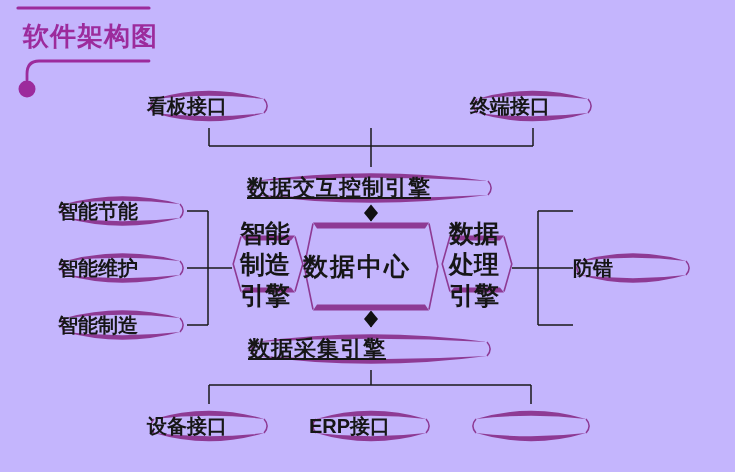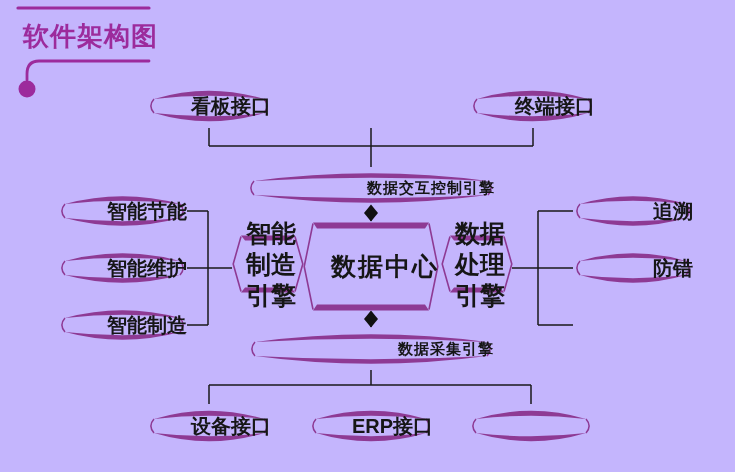--- a/index.html
+++ b/index.html
@@ -1,23 +1,23 @@
 <!DOCTYPE html>
 <html><head>
 <meta charset="utf-8">
 <style>
   html,body{margin:0;padding:0;background:#fff;}
   body{font-family:"Liberation Sans",sans-serif;}
   #canvas{position:relative;width:735px;height:472px;background:#c4b5fd;overflow:hidden;}
   #connectors{position:absolute;left:0;top:0;z-index:0;}
-  .node{position:absolute;z-index:1;display:flex;align-items:center;justify-content:flex-end;}
+  .node{position:absolute;z-index:1;display:flex;align-items:center;justify-content:flex-start;}
   .node .shape{position:absolute;left:0;top:0;pointer-events:none;}
   .node .label{position:relative;z-index:2;color:#161616;font-weight:600;font-size:20px;
                text-align:center;line-height:1.15;word-break:break-all;}
-  .node.wide .label{font-size:15px;letter-spacing:1px;}
+  .node.wide .label{font-size:22px;letter-spacing:1px;text-decoration:underline;}
   .node.hexC .label{font-size:25px;letter-spacing:2px;}
   .node.hexS .label{font-size:25px;width:66px;line-height:31px;}
   #title-text{position:absolute;left:23px;top:19px;z-index:2;color:#9C2B9C;
               font-size:26px;font-weight:700;letter-spacing:1px;}
 </style>
 </head>
 <body>
 
 <div id="canvas">
 
@@ -127,29 +127,20 @@
   <div class="node hex hexS" style="left:441px;top:233px;width:72px;height:62px">
       <svg class="shape" width="72" height="62" viewBox="0 0 72 62">
         <path d="M 9 2.5 L 63 2.5 L 59 7.5 L 13 7.5 Z" fill="#8E3A94"></path>
         <path d="M 9 59.5 L 63 59.5 L 59 54.5 L 13 54.5 Z" fill="#8E3A94"></path>
         <path d="M 9 3.5 L 1.2 31 L 9 58.5" stroke="#8E3A94" stroke-width="1.6" fill="none"></path>
         <path d="M 63 3.5 L 70.8 31 L 63 58.5" stroke="#8E3A94" stroke-width="1.6" fill="none"></path>
       </svg>
     <span class="label">数据处理引擎</span>
   </div>
 
-  <div class="node cap" style="left:573px;top:190px;width:120px;height:42px">
-      <svg class="shape" width="120" height="42" viewBox="0 0 120 42">
-        <path d="M 7 14 Q 60 -1.5 113 14 Q 60 7.5 7 14 Z" fill="#8E3A94"></path>
-        <path d="M 7 28 Q 60 43.5 113 28 Q 60 34.5 7 28 Z" fill="#8E3A94"></path>
-        <path d="M 7 14 Q 0.75 21 7 28" stroke="#8E3A94" stroke-width="1.5" fill="none"></path>
-        <path d="M 113 14 Q 119.25 21 113 28" stroke="#8E3A94" stroke-width="1.5" fill="none"></path>
-      </svg>
-    <span class="label">追溯</span>
-  </div>
   <div class="node cap" style="left:573px;top:247px;width:120px;height:42px">
       <svg class="shape" width="120" height="42" viewBox="0 0 120 42">
         <path d="M 7 14 Q 60 -1.5 113 14 Q 60 7.5 7 14 Z" fill="#8E3A94"></path>
         <path d="M 7 28 Q 60 43.5 113 28 Q 60 34.5 7 28 Z" fill="#8E3A94"></path>
         <path d="M 7 14 Q 0.75 21 7 28" stroke="#8E3A94" stroke-width="1.5" fill="none"></path>
         <path d="M 113 14 Q 119.25 21 113 28" stroke="#8E3A94" stroke-width="1.5" fill="none"></path>
       </svg>
     <span class="label">防错</span>
   </div>
 

